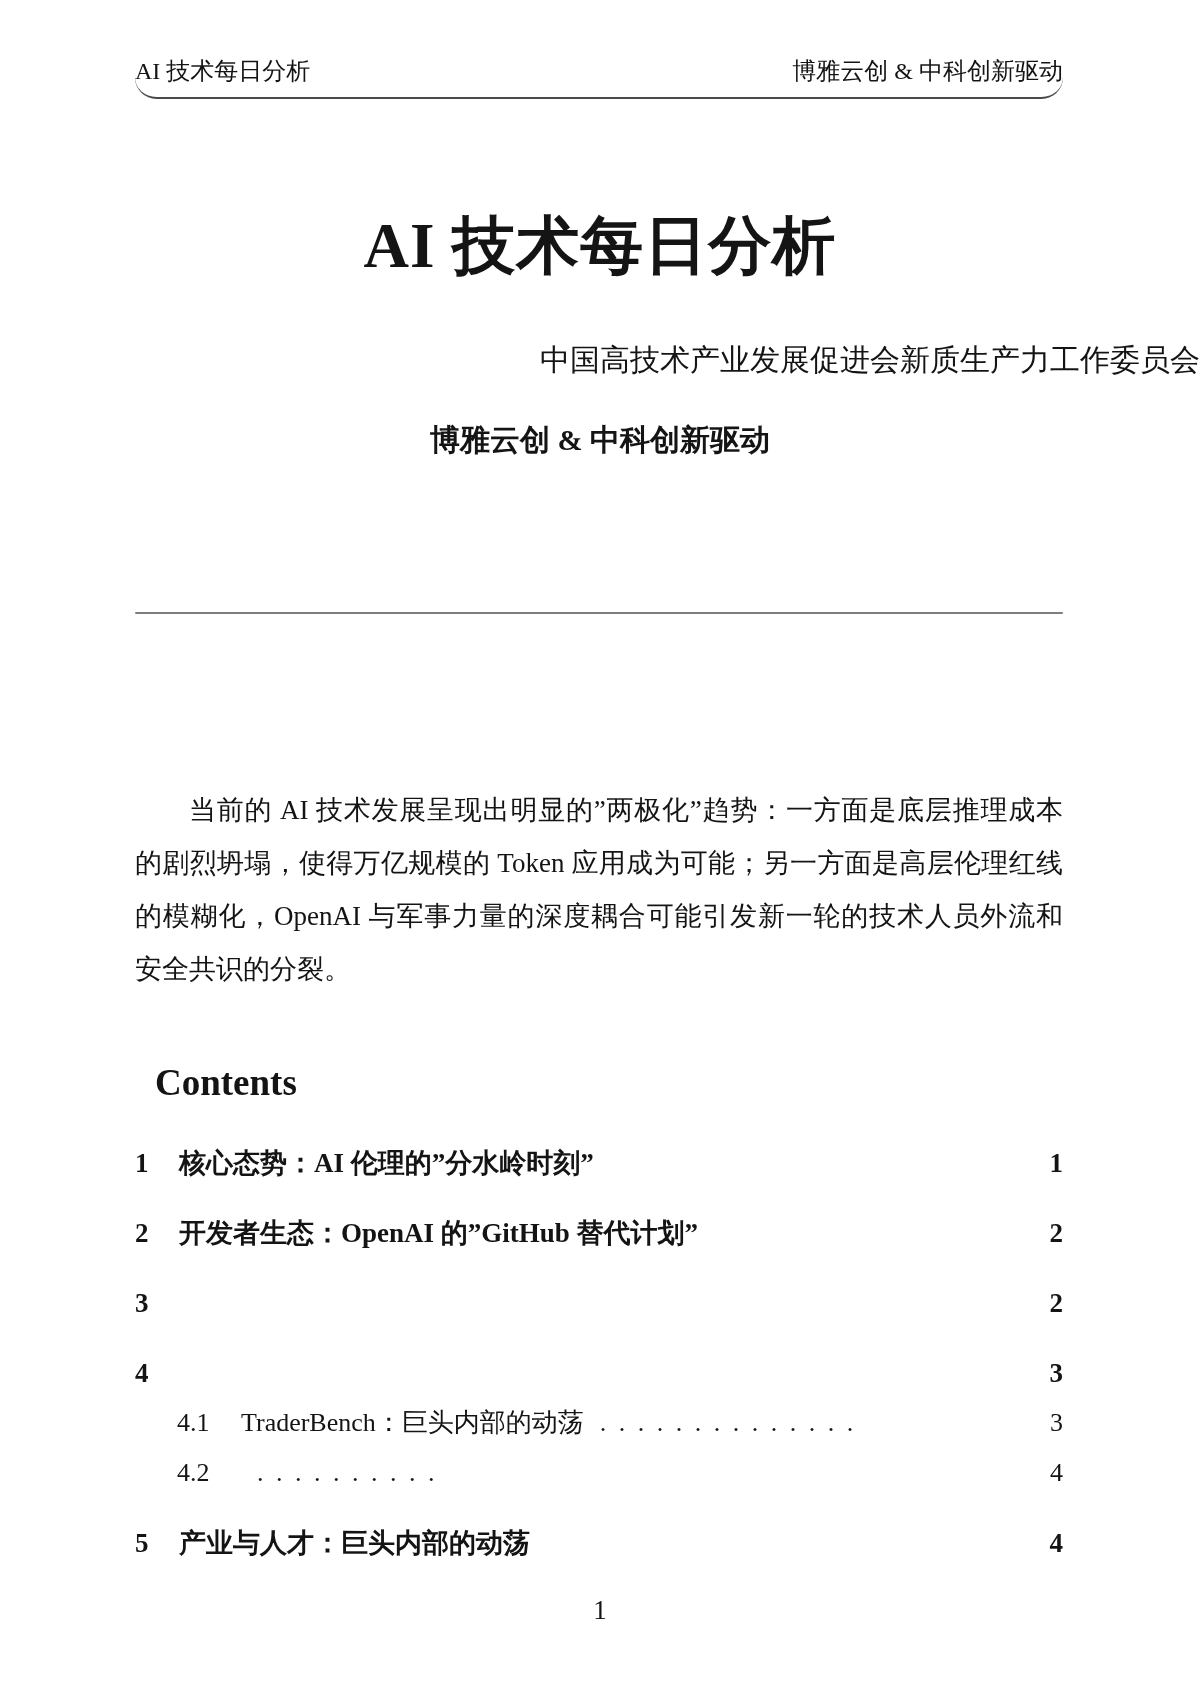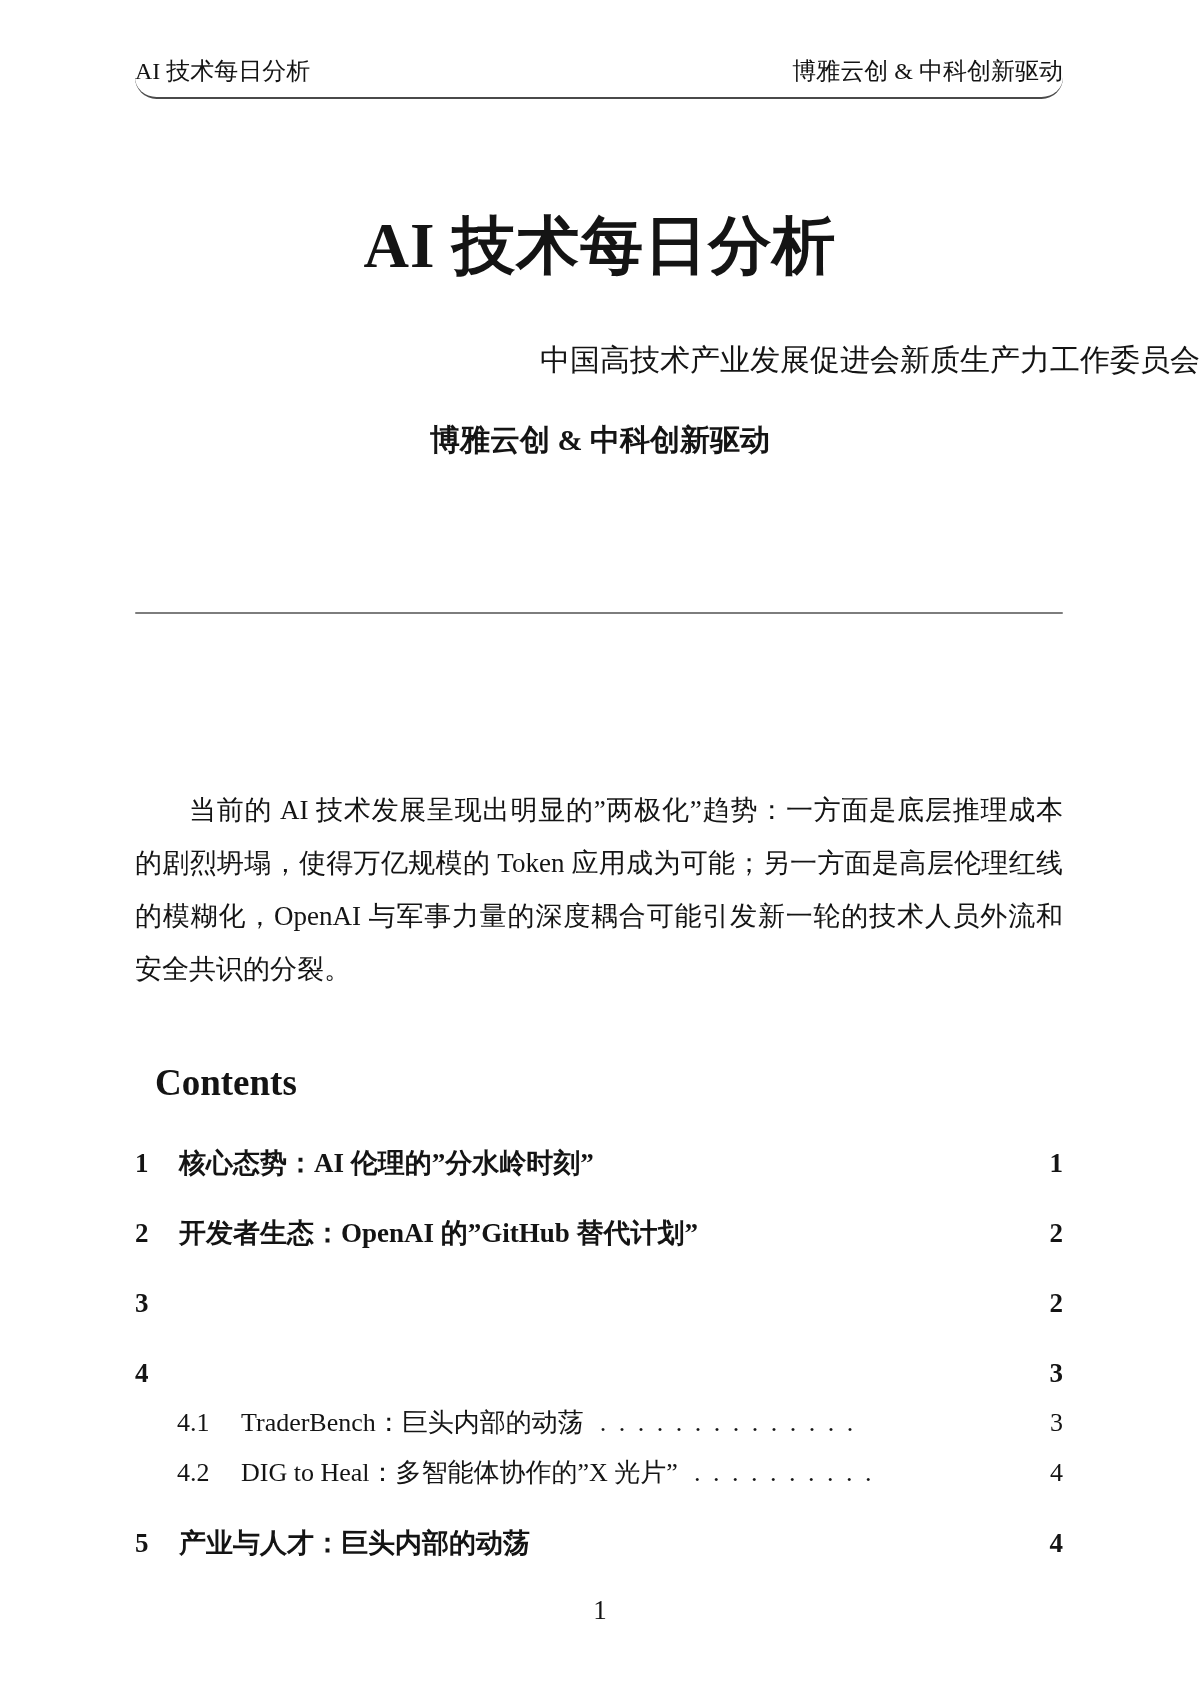--- a/index.html
+++ b/index.html
@@ -125,21 +125,20 @@
     </div>
       <div class="toc-row lvl2">
       <span class="toc-num">4.1</span>
       <span class="toc-title">TraderBench：巨头内部的动荡</span>
       <span class="toc-leader">. . . . . . . . . . . . . .</span>
       <span class="toc-spacer"></span>
       <span class="toc-page">3</span>
     </div>
       <div class="toc-row lvl2">
       <span class="toc-num">4.2</span>
-      <span class="toc-title">DIG to Heal：多智能体协作的”X 光片”</span>
       <span class="toc-leader">. . . . . . . . . .</span>
       <span class="toc-spacer"></span>
       <span class="toc-page">4</span>
     </div>
       <div class="toc-row lvl1">
       <span class="toc-num">5</span>
       <span class="toc-title">产业与人才：巨头内部的动荡</span>
       <span class="toc-leader"></span>
       <span class="toc-spacer"></span>
       <span class="toc-page">4</span>

